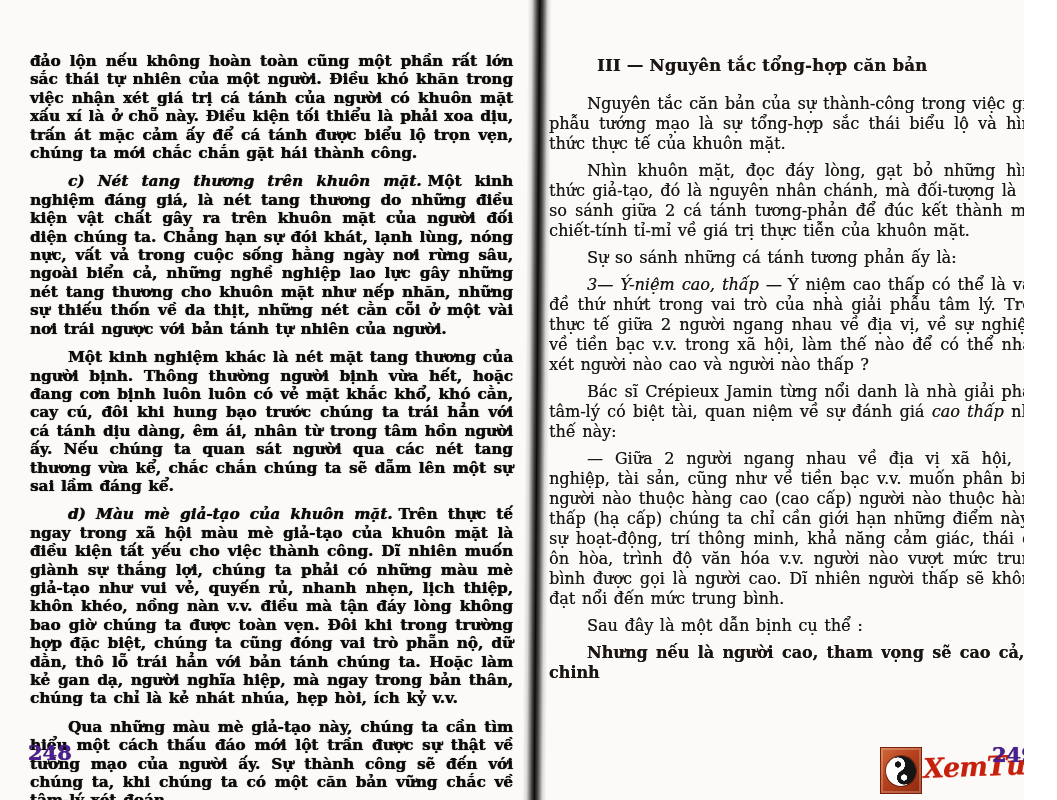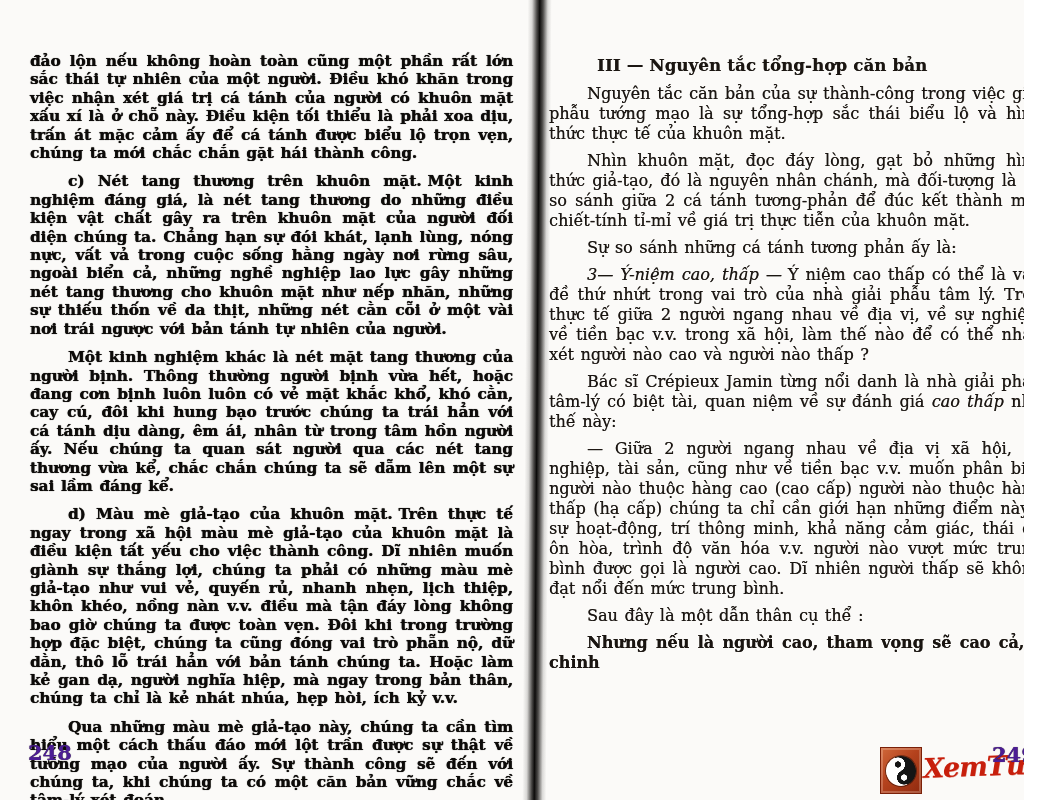--- a/index.html
+++ b/index.html
@@ -34,32 +34,32 @@
   .page p { margin:0 0 9px 0; text-align:justify; text-indent:38px; word-spacing:1.5px; }
   .page p.noindent { text-indent:0; }
 
   .page.left {
     left:30px; width:483px;
     font-size:15.2px; line-height:18.4px;
     font-weight:bold; color:#0d0b09;
     text-shadow:0 0 0.8px rgba(13,11,9,0.9), 0.5px 0.3px 0 rgba(13,11,9,0.6);
   }
   .page.left p { margin-bottom:10px; }
-  .lead { margin-right:6px; }
+  .lead { font-style:italic; margin-right:6px; }
 
   .page.right {
     left:549px; top:56px; width:493px;
     font-size:16px; line-height:20px;
     color:#1a1511;
     text-shadow:0.3px 0 0 rgba(26,21,17,0.75);
   }
   .page.right p { margin-bottom:7px; }
   .page.right h3 {
     font-size:16.5px; font-weight:bold;
-    margin:0 0 8px 48px; letter-spacing:0.2px;
+    margin:0 0 18px 48px; letter-spacing:0.2px;
   }
   .italic { font-style:italic; }
   .bold { font-weight:bold; text-shadow:0 0 0.6px rgba(26,21,17,0.9); }
 
   
   .pagenum {
     position:absolute; font-weight:bold; font-size:21px; color:#4c1d95;
     text-shadow:0 0 0.7px rgba(20,16,12,0.9);
   }
   .pagenum.left-num { left:28px; top:740px; }
@@ -120,21 +120,21 @@
     <p>Nguyên tắc căn bản của sự thành-công trong việc giải phẫu tướng mạo là sự tổng-hợp sắc thái biểu lộ và hình thức thực tế của khuôn mặt.</p>
     <p>Nhìn khuôn mặt, đọc đáy lòng, gạt bỏ những hình thức giả-tạo, đó là nguyên nhân chánh, mà đối-tượng là sự so sánh giữa 2 cá tánh tương-phản để đúc kết thành một chiết-tính tỉ-mỉ về giá trị thực tiễn của khuôn mặt.</p>
     <p>Sự so sánh những cá tánh tương phản ấy là:</p>
     <p>
       <span class="lead italic">3— Ý-niệm cao, thấp —</span><span>Ý niệm cao thấp có thể là vấn đề thứ nhứt trong vai trò của nhà giải phẫu tâm lý. Trên thực tế giữa 2 người ngang nhau về địa vị, về sự nghiệp, về tiền bạc v.v. trong xã hội, làm thế nào để có thể nhận xét người nào cao và người nào thấp ?</span>
     </p>
     <p>
       <span>Bác sĩ Crépieux Jamin từng nổi danh là nhà giải phẫu tâm-lý có biệt tài, quan niệm về sự đánh giá </span><span class="italic">cao thấp</span><span> như thế này:</span>
     </p>
     <p>— Giữa 2 người ngang nhau về địa vị xã hội, sự nghiệp, tài sản, cũng như về tiền bạc v.v. muốn phân biệt người nào thuộc hàng cao (cao cấp) người nào thuộc hàng thấp (hạ cấp) chúng ta chỉ cần giới hạn những điểm này : sự hoạt-động, trí thông minh, khả năng cảm giác, thái độ ôn hòa, trình độ văn hóa v.v. người nào vượt mức trung bình được gọi là người cao. Dĩ nhiên người thấp sẽ không đạt nổi đến mức trung bình.</p>
-    <p>Sau đây là một dẫn thân cụ thể :</p>
+    <p>Sau đây là một dẫn bịnh cụ thể :</p>
     <p class="bold">Nhưng nếu là người cao, tham vọng sẽ cao cả, ý chinh</p>
   </div>
 
   <div class="pagenum left-num">248</div>
   <div class="pagenum right-num">249</div>
 
   <div class="watermark">
     <div class="wm-logo">
       <div class="taiji"></div>
     </div>

